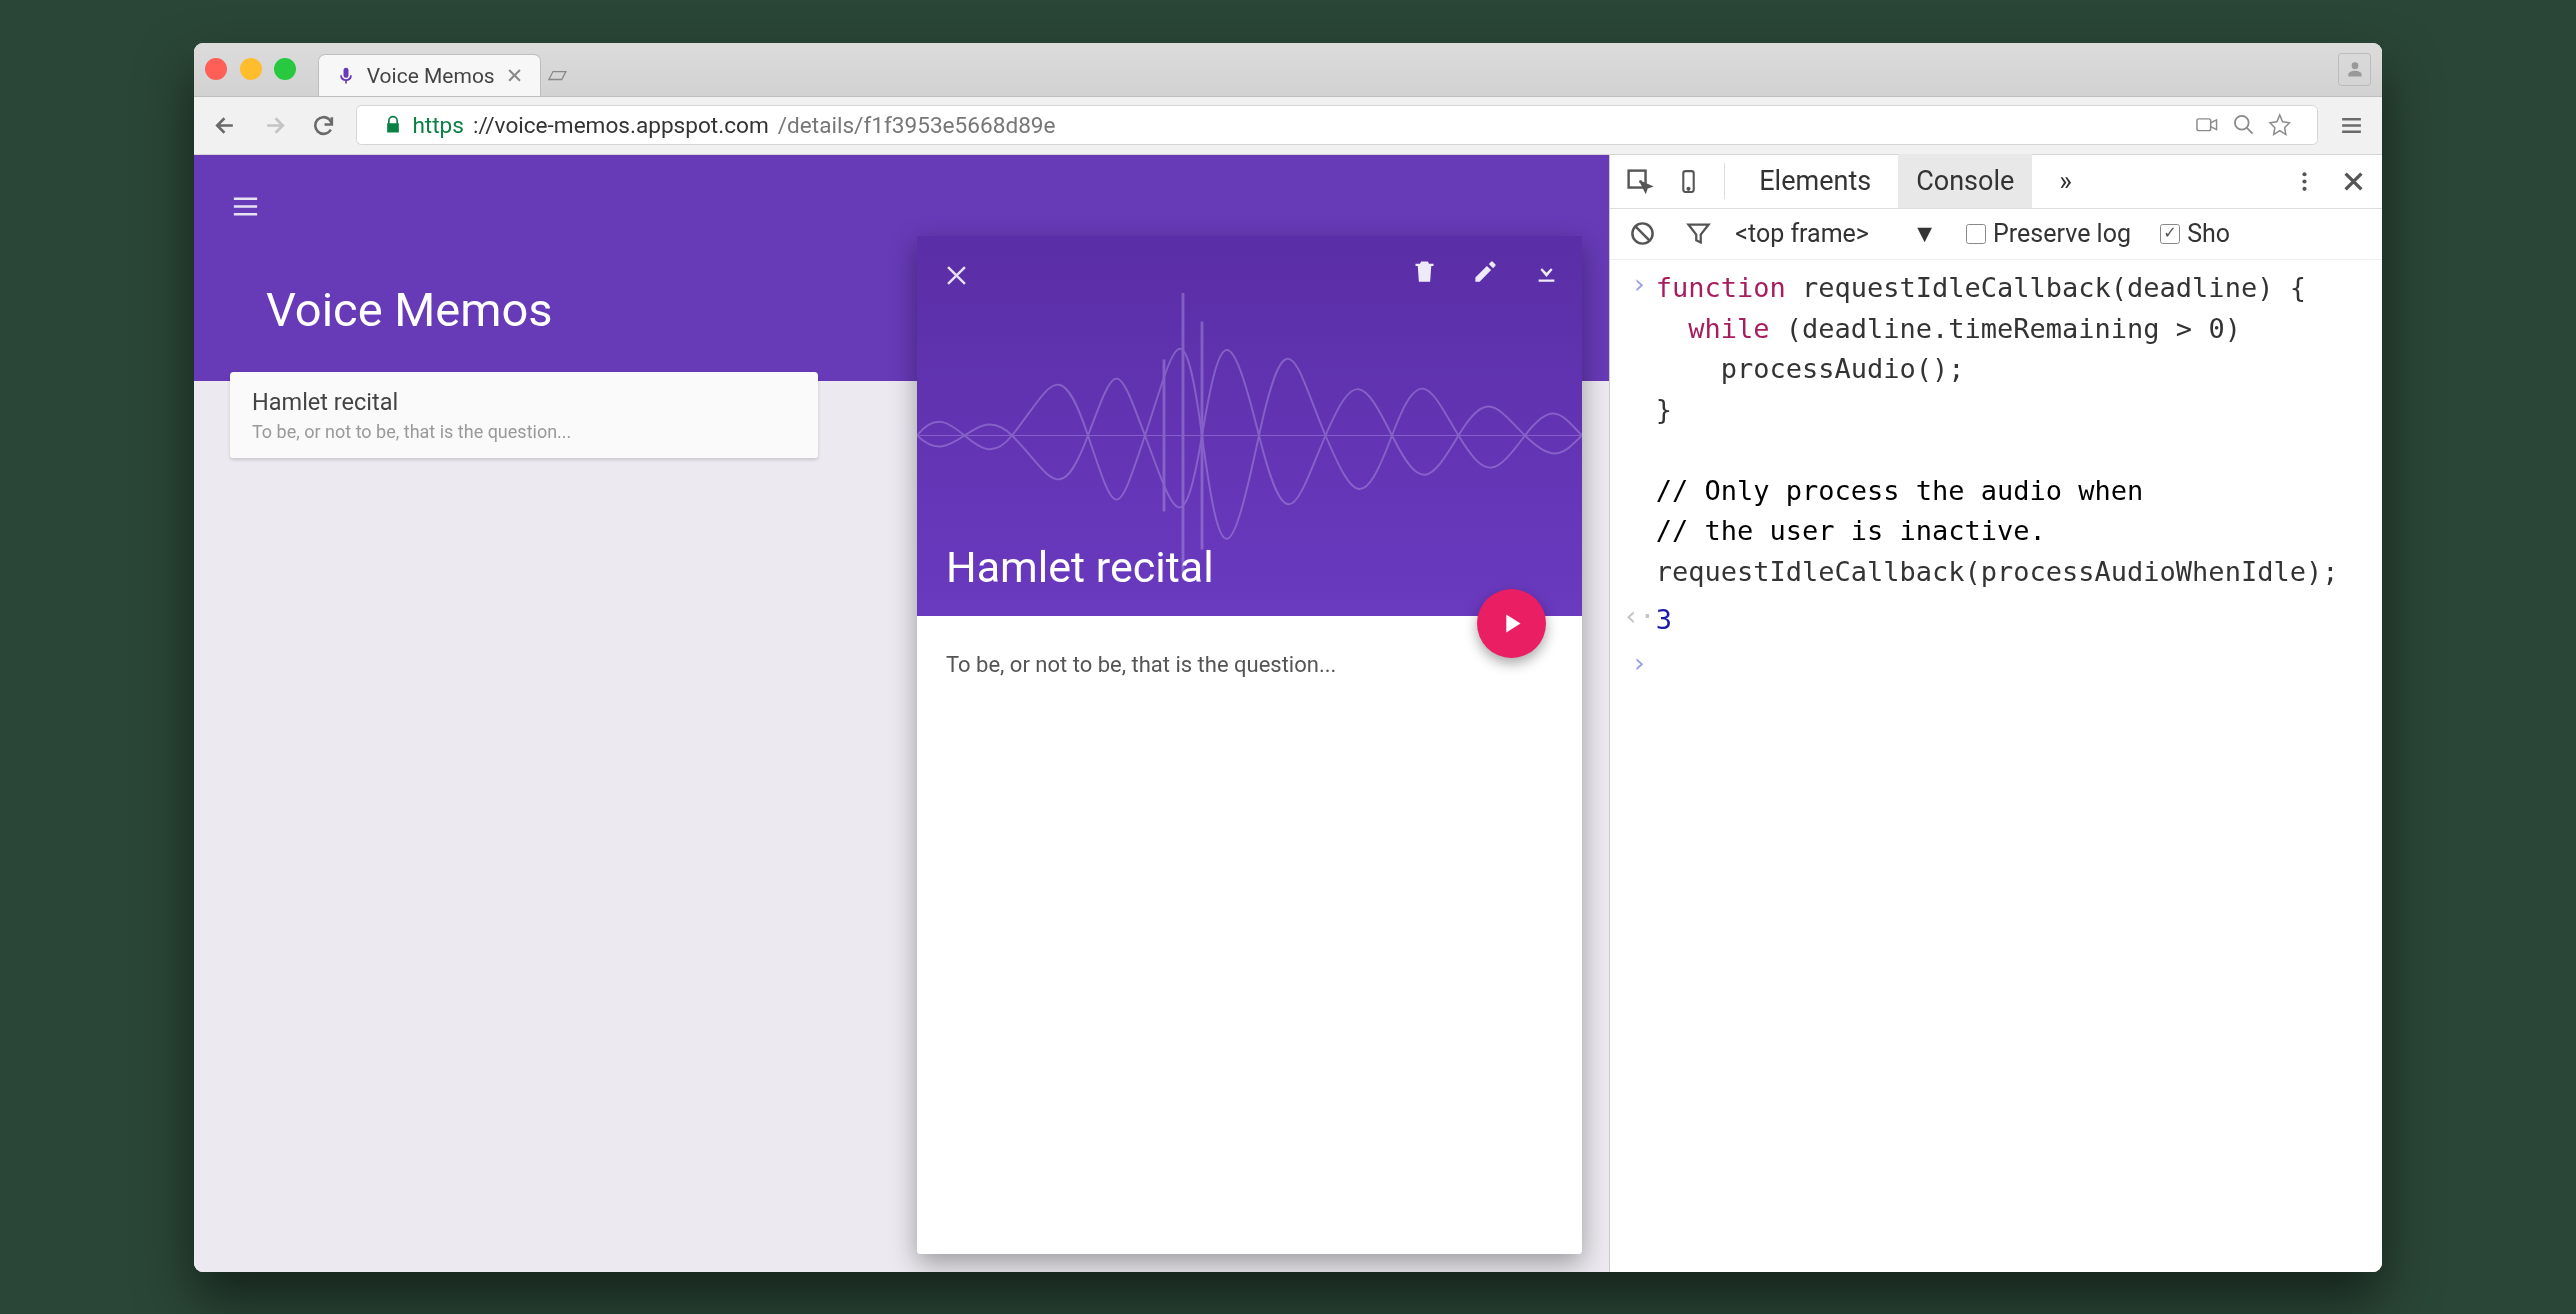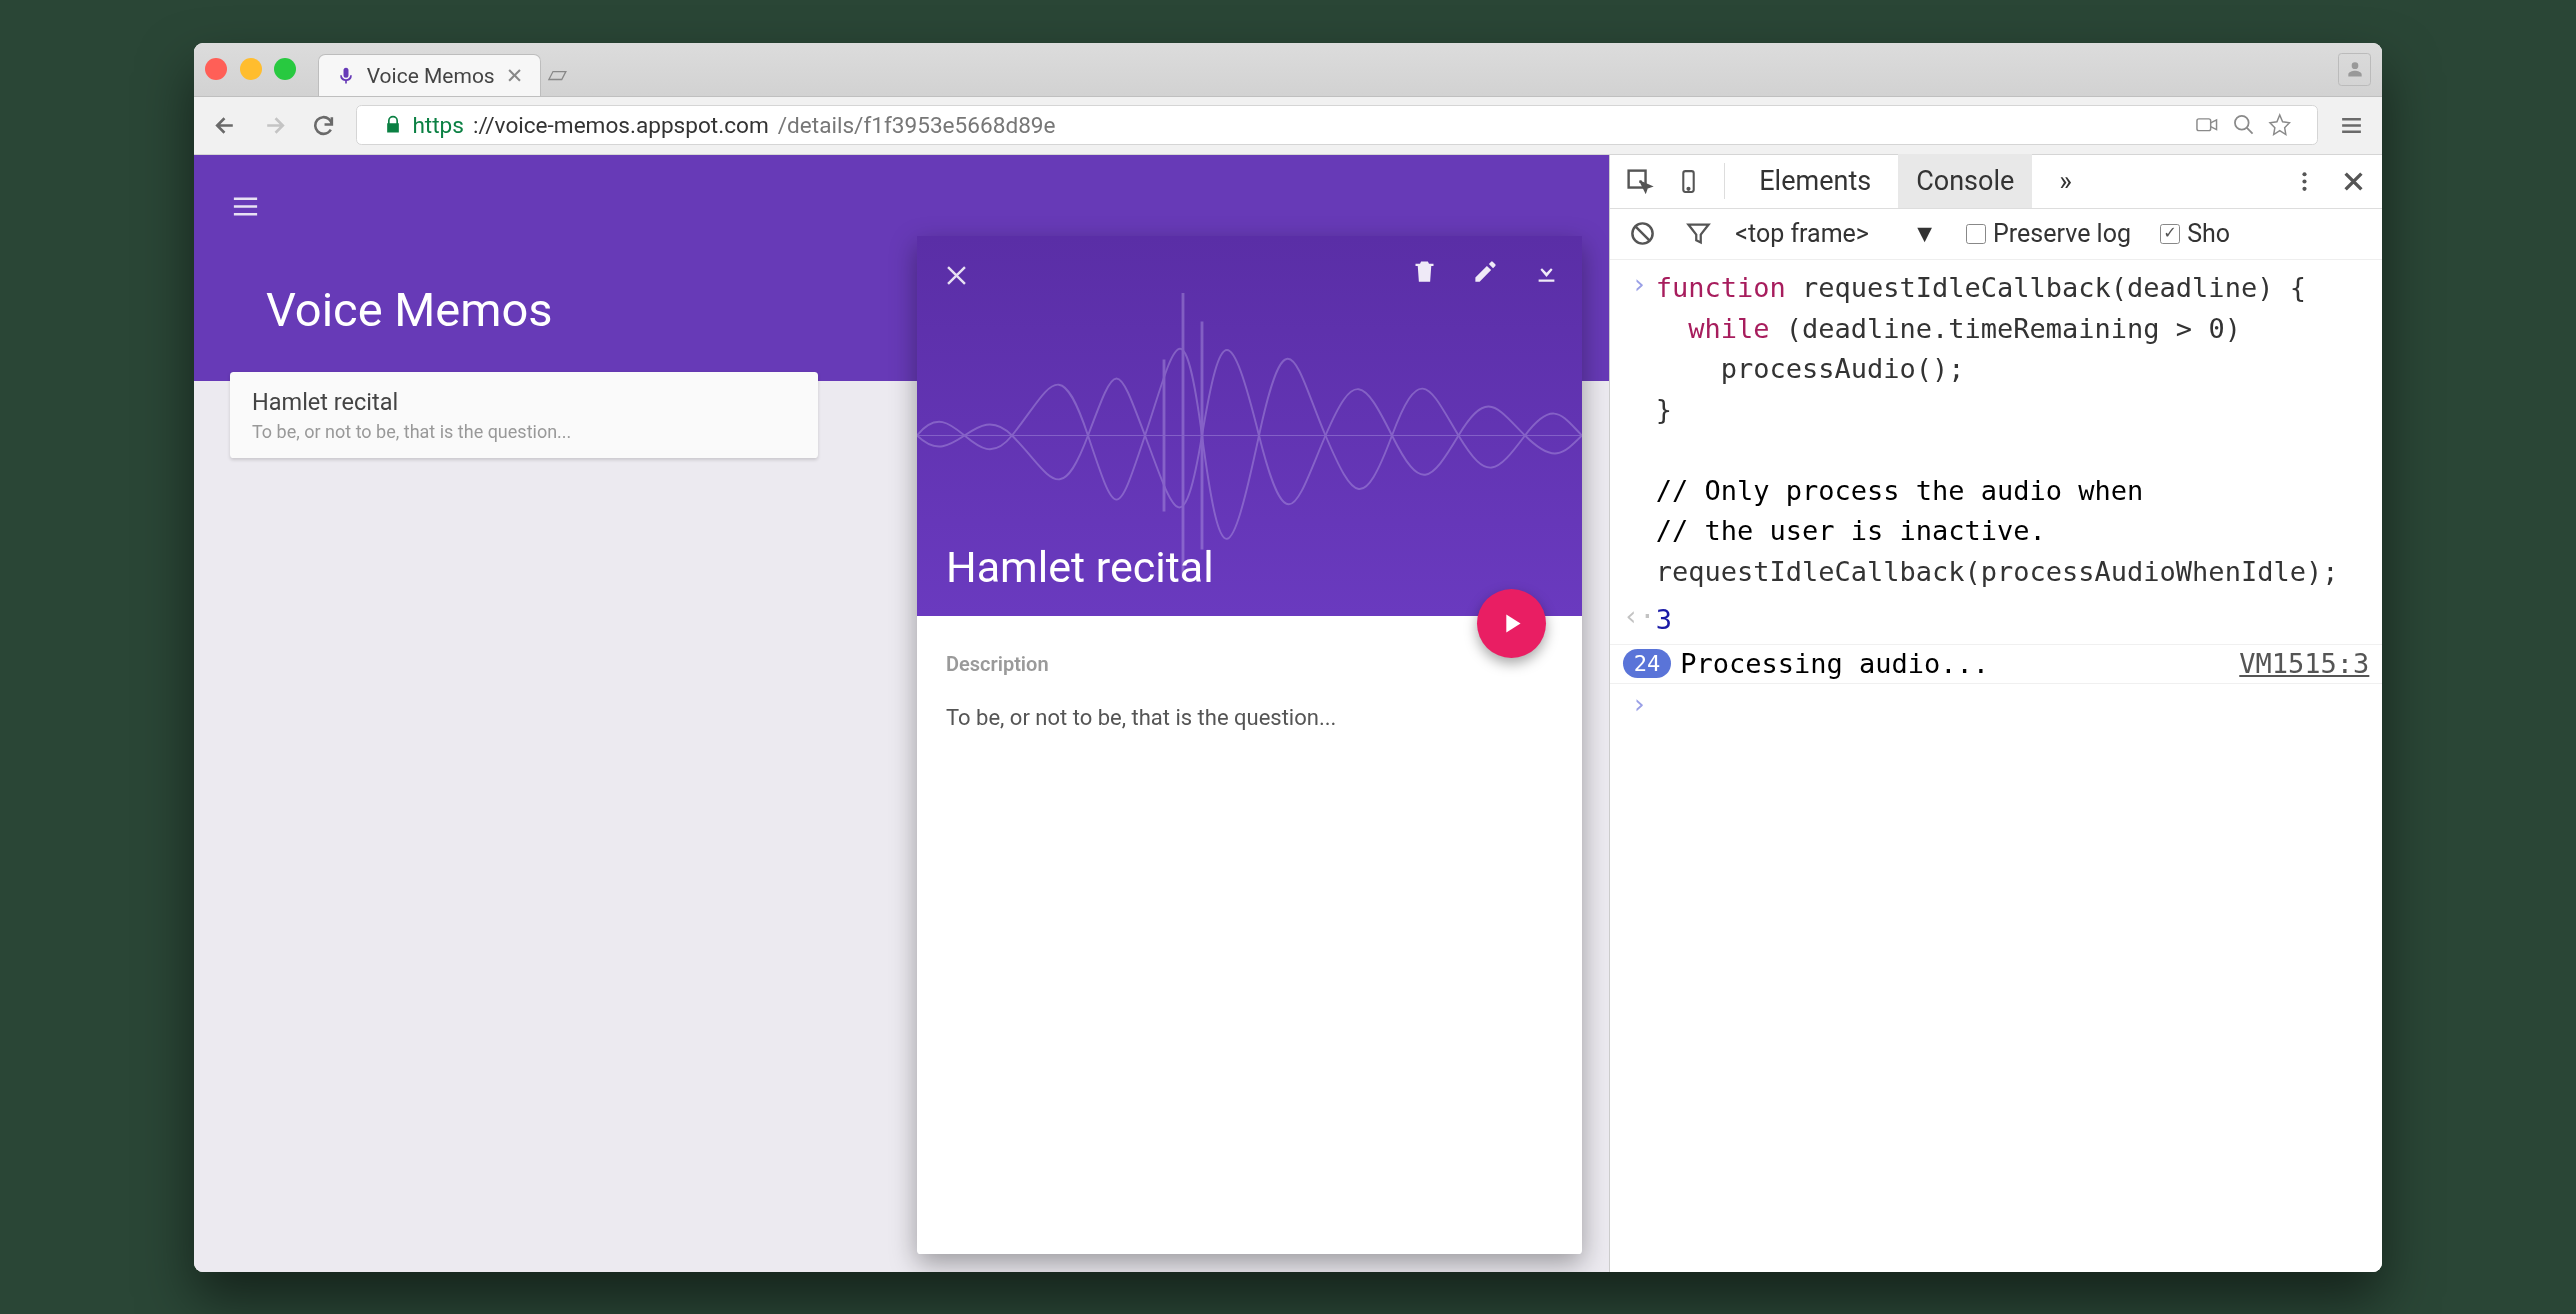--- a/index.html
+++ b/index.html
@@ -264,21 +264,20 @@
               </svg>
           </div>
           <div class="detail-title">Hamlet recital</div>
         </div>
         <div class="fab">
           <svg width="31" height="31" viewBox="0 0 24 24">
               <path d="M8 5v14l11-7z"></path>
             </svg>
         </div>
         <div class="detail-body">
-          <div class="desc-label">Description</div>
           <div class="desc-text">To be, or not to be, that is the question...</div>
         </div>
       </div>
     </div>
 
     <div class="devtools">
       <div class="dt-tabs">
         <div class="dt-iconbtn">
           <svg width="29" height="29" viewBox="0 0 24 24" fill="none" stroke="currentColor" stroke-width="2">
               <rect x="3" y="3" width="14" height="14"></rect>
@@ -346,27 +345,20 @@
 <span class="fn">}</span>
 
 <span class="cm">// Only process the audio when</span>
 <span class="cm">// the user is inactive.</span>
 <span class="fn">requestIdleCallback(processAudioWhenIdle);</span></div>
         </div>
         <div class="row">
           <div class="gutter outarrow">‹·</div>
           <div class="code outnum">3</div>
         </div>
-        <div class="row logrow">
-          <div style="display:flex;align-items:center;">
-            <span class="count-badge">24</span>
-            <span>Processing audio...</span>
-          </div>
-          <span class="loglink">VM1515:3</span>
-        </div>
         <div class="row">
           <div class="gutter prompt">›</div>
           <div class="code">&nbsp;</div>
         </div>
       </div>
     </div>
 
   </div>
 </div>
 

